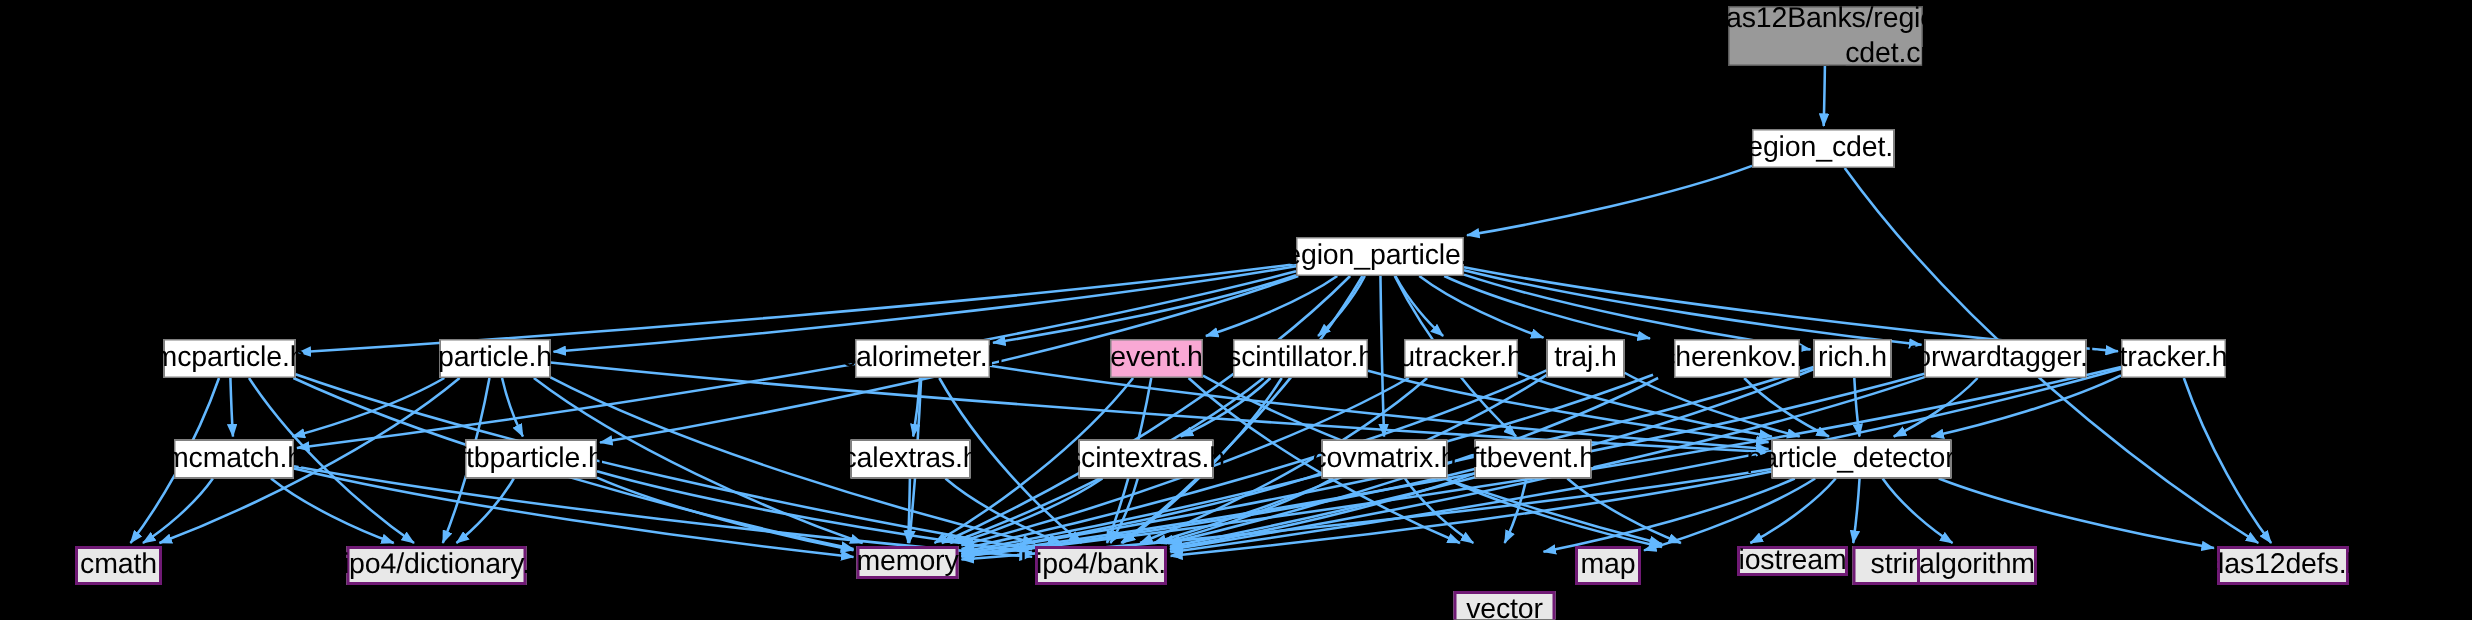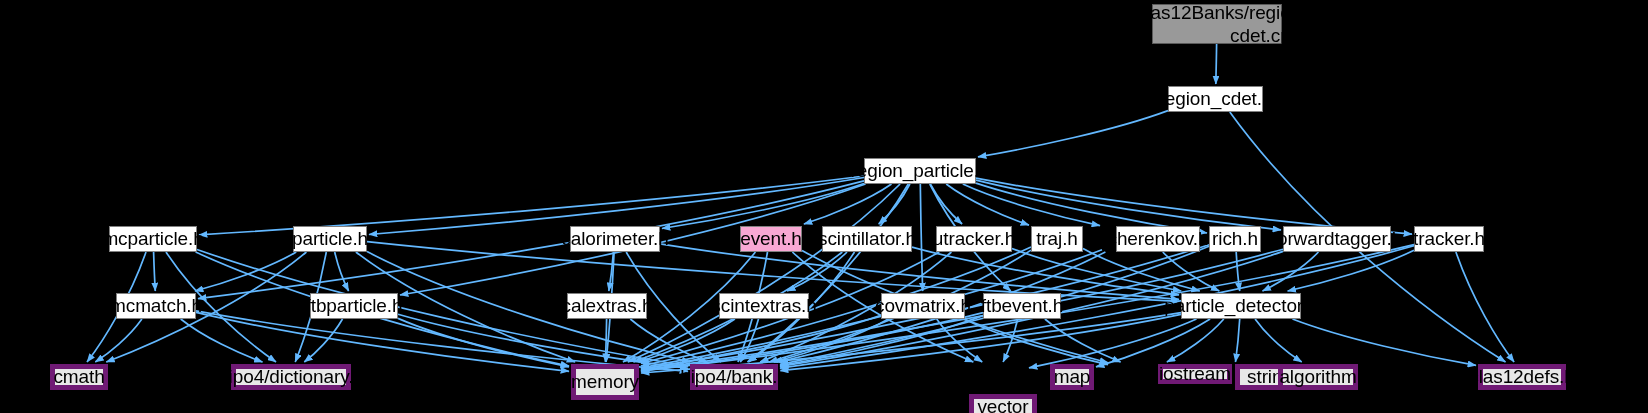--- a/index.html
+++ b/index.html
@@ -44,21 +44,21 @@
     border: 1px solid #808080;
     white-space: pre-line;
     letter-spacing: -0.1px;
   }
   .node.root {
     background: #999999;
     border: 1px solid #5a5a5a;
   }
   .node.sys {
     background: #e8e8e8;
-    border: 5px solid #701a75;
+    border: 2px solid #701a75;
   }
   .node.hdr {
     background: #ffffff;
     border: 1px solid #808080;
   }
 </style>
 </head>
 <body style="background: rgb(0, 0, 0);">
 
 <div id="graph">
@@ -179,21 +179,21 @@
       <div class="node hdr" style="left: 1414px; top: 226px; width: 70px; height: 26px; background: rgb(255, 255, 255);">tracker.h</div>
       <div class="node hdr" style="left: 116px; top: 293px; width: 80px; height: 26px; background: rgb(255, 255, 255);">mcmatch.h</div>
       <div class="node hdr" style="left: 310px; top: 293px; width: 88px; height: 26px; background: rgb(255, 255, 255);">ftbparticle.h</div>
       <div class="node hdr" style="left: 567px; top: 293px; width: 80px; height: 26px; background: rgb(255, 255, 255);">calextras.h</div>
       <div class="node hdr" style="left: 719px; top: 293px; width: 90px; height: 26px; background: rgb(255, 255, 255);">scintextras.h</div>
       <div class="node hdr" style="left: 881px; top: 293px; width: 84px; height: 26px; background: rgb(255, 255, 255);">covmatrix.h</div>
       <div class="node hdr" style="left: 983px; top: 293px; width: 78px; height: 26px; background: rgb(255, 255, 255);">ftbevent.h</div>
       <div class="node hdr" style="left: 1181px; top: 293px; width: 120px; height: 26px; background: rgb(255, 255, 255);">particle_detector.h</div>
       <div class="node sys" style="left: 50px; top: 364px; width: 58px; height: 26px; background: rgb(232, 232, 232);">cmath</div>
       <div class="node sys" style="left: 231px; top: 364px; width: 120px; height: 26px; background: rgb(232, 232, 232);">hipo4/dictionary.h</div>
-      <div class="node sys" style="left: 571px; top: 364px; width: 68px; height: 36px; background: rgb(232, 232, 232);">memory</div>
+      <div class="node sys" style="left: 571px; top: 364px; width: 68px; height: 22px; background: rgb(232, 232, 232);">memory</div>
       <div class="node sys" style="left: 690px; top: 364px; width: 88px; height: 26px; background: rgb(232, 232, 232);">hipo4/bank.h</div>
       <div class="node sys" style="left: 969px; top: 364px; width: 68px; height: 26px; background: rgb(232, 232, 232); margin-top: 30px;">vector</div>
       <div class="node sys" style="left: 1050px; top: 364px; width: 44px; height: 26px; background: rgb(232, 232, 232);">map</div>
       <div class="node sys" style="left: 1158px; top: 364px; width: 74px; height: 20px; background: rgb(232, 232, 232);">iostream</div>
       <div class="node sys" style="left: 1207px; top: 364px; width: 70px; height: 26px; background: rgb(232, 232, 232); margin-left: 28px;">string</div>
       <div class="node sys" style="left: 1278px; top: 364px; width: 80px; height: 26px; background: rgb(232, 232, 232);">algorithm</div>
       <div class="node sys" style="left: 1478px; top: 364px; width: 88px; height: 26px; background: rgb(232, 232, 232);">clas12defs.h</div>
     </div>
 </div>
 

